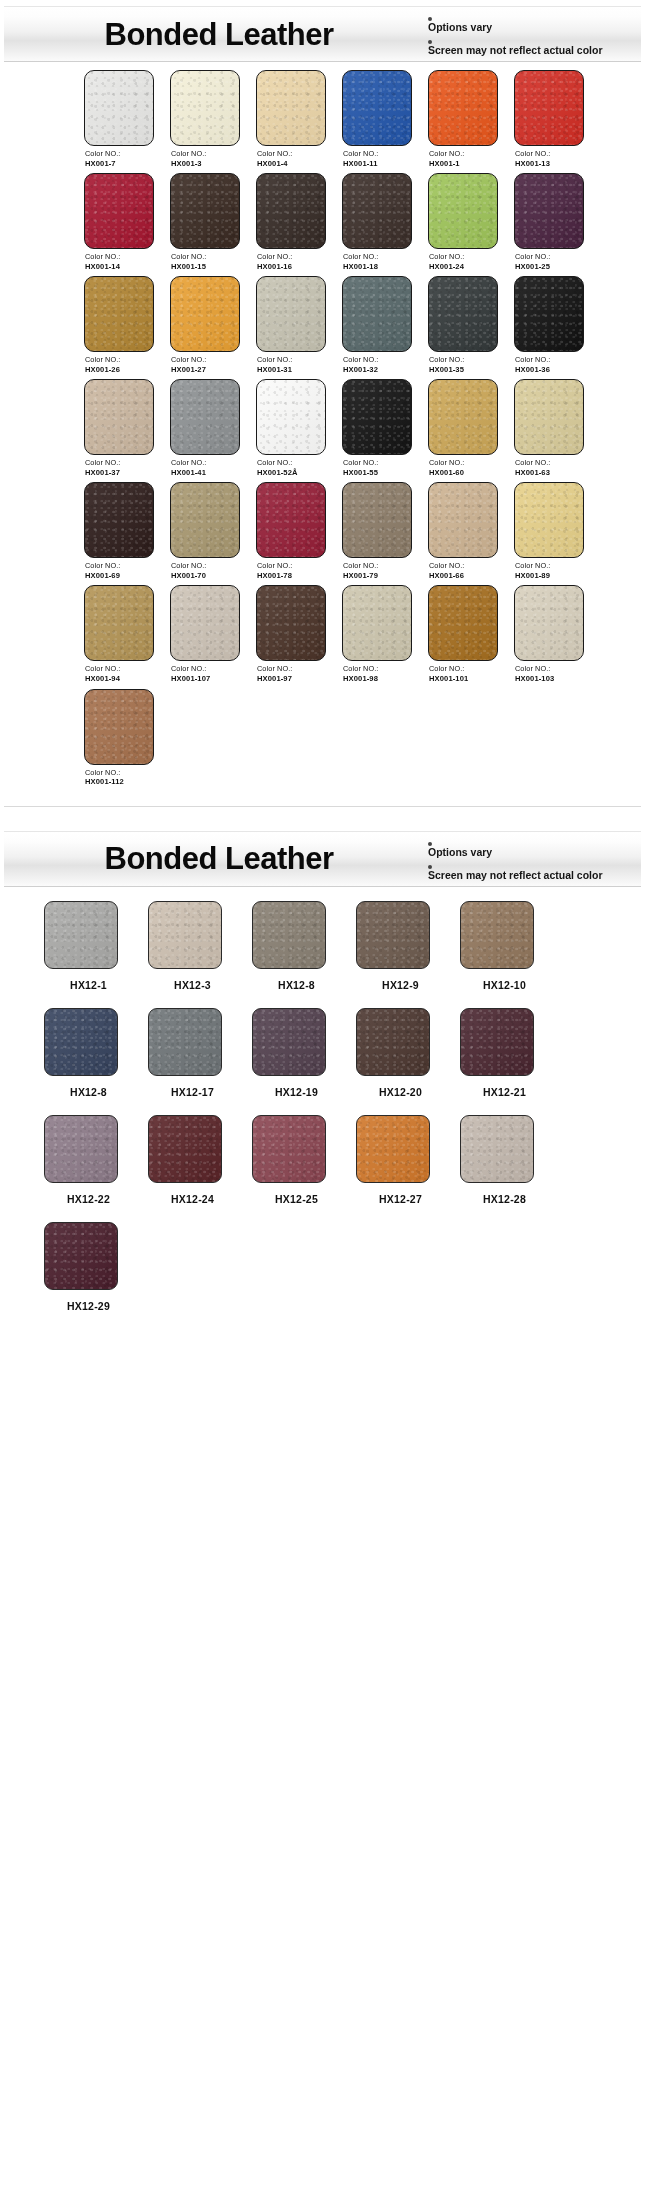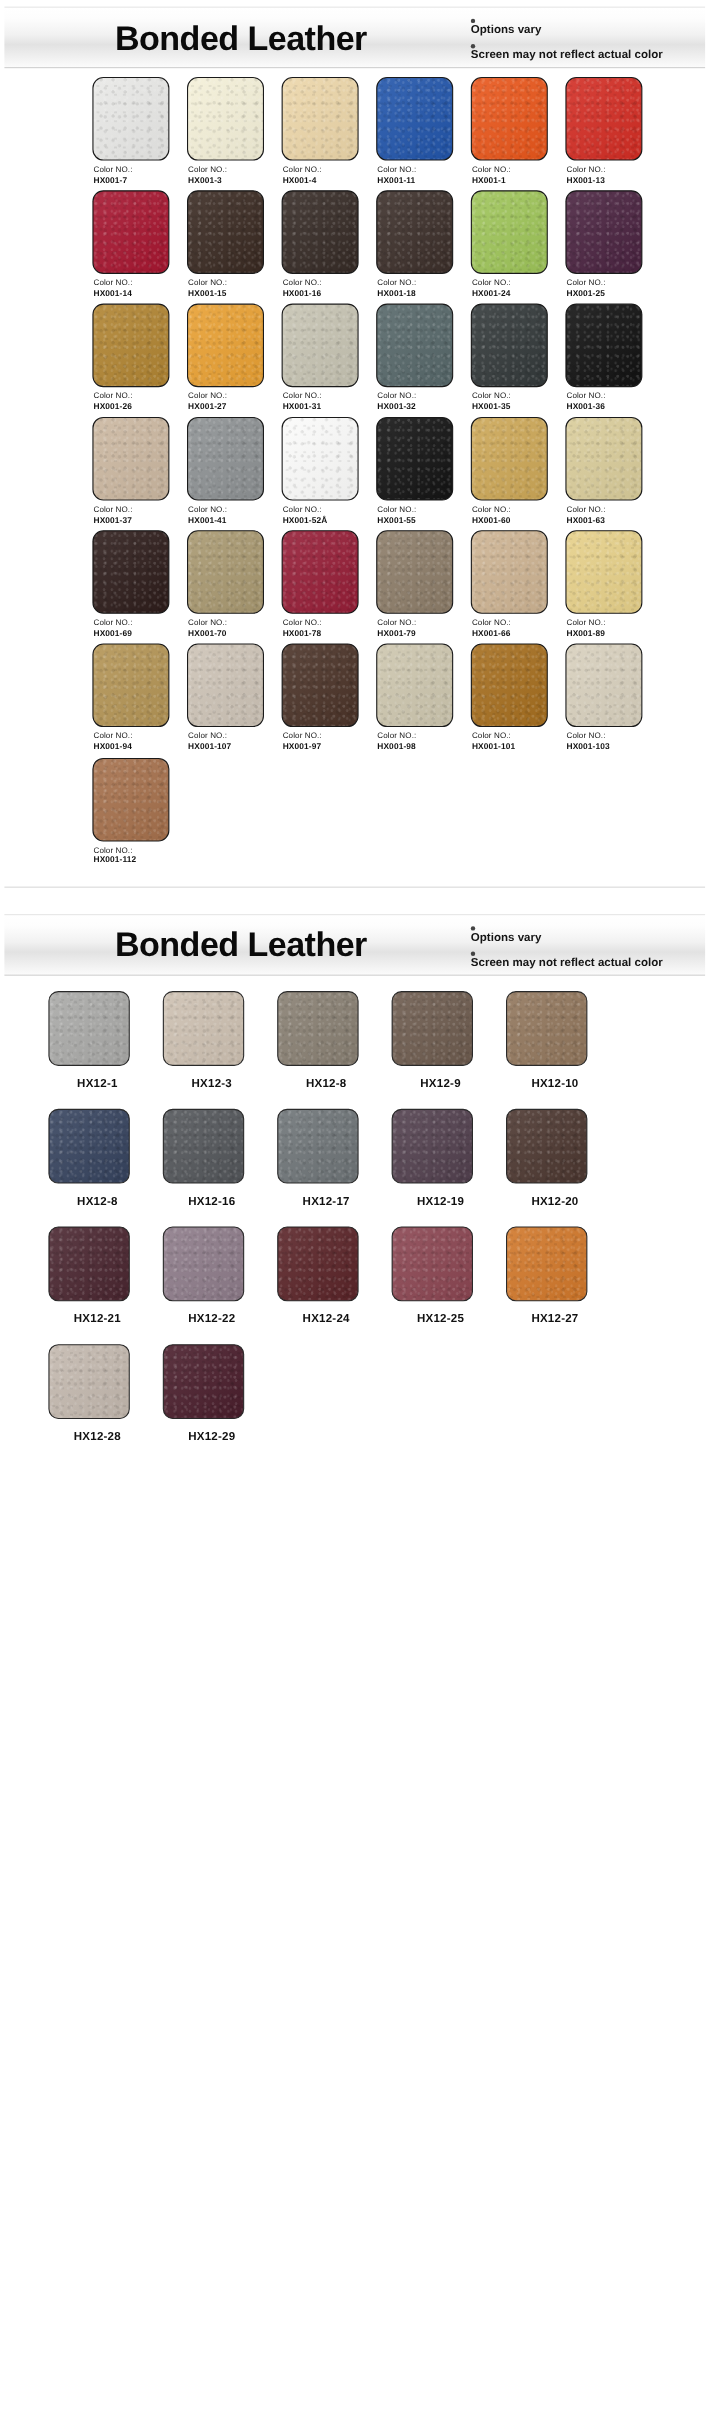--- a/index.html
+++ b/index.html
@@ -465,24 +465,20 @@
         </div>
         <div class="cell cell2">
           <div class="sw sw2" style="background-color: rgb(145, 118, 92);"></div>
           <div class="lbl lbl2">HX12-10</div>
         </div>
         <div class="cell cell2">
           <div class="sw sw2" style="background-color: rgb(54, 67, 94);"></div>
           <div class="lbl lbl2">HX12-8</div>
         </div>
         <div class="cell cell2">
-          <div class="sw sw2" style="background-color: rgb(83, 86, 90);"></div>
-          <div class="lbl lbl2">HX12-16</div>
-        </div>
-        <div class="cell cell2">
           <div class="sw sw2" style="background-color: rgb(110, 116, 119);"></div>
           <div class="lbl lbl2">HX12-17</div>
         </div>
         <div class="cell cell2">
           <div class="sw sw2" style="background-color: rgb(82, 64, 78);"></div>
           <div class="lbl lbl2">HX12-19</div>
         </div>
         <div class="cell cell2">
           <div class="sw sw2" style="background-color: rgb(76, 55, 48);"></div>
           <div class="lbl lbl2">HX12-20</div>

